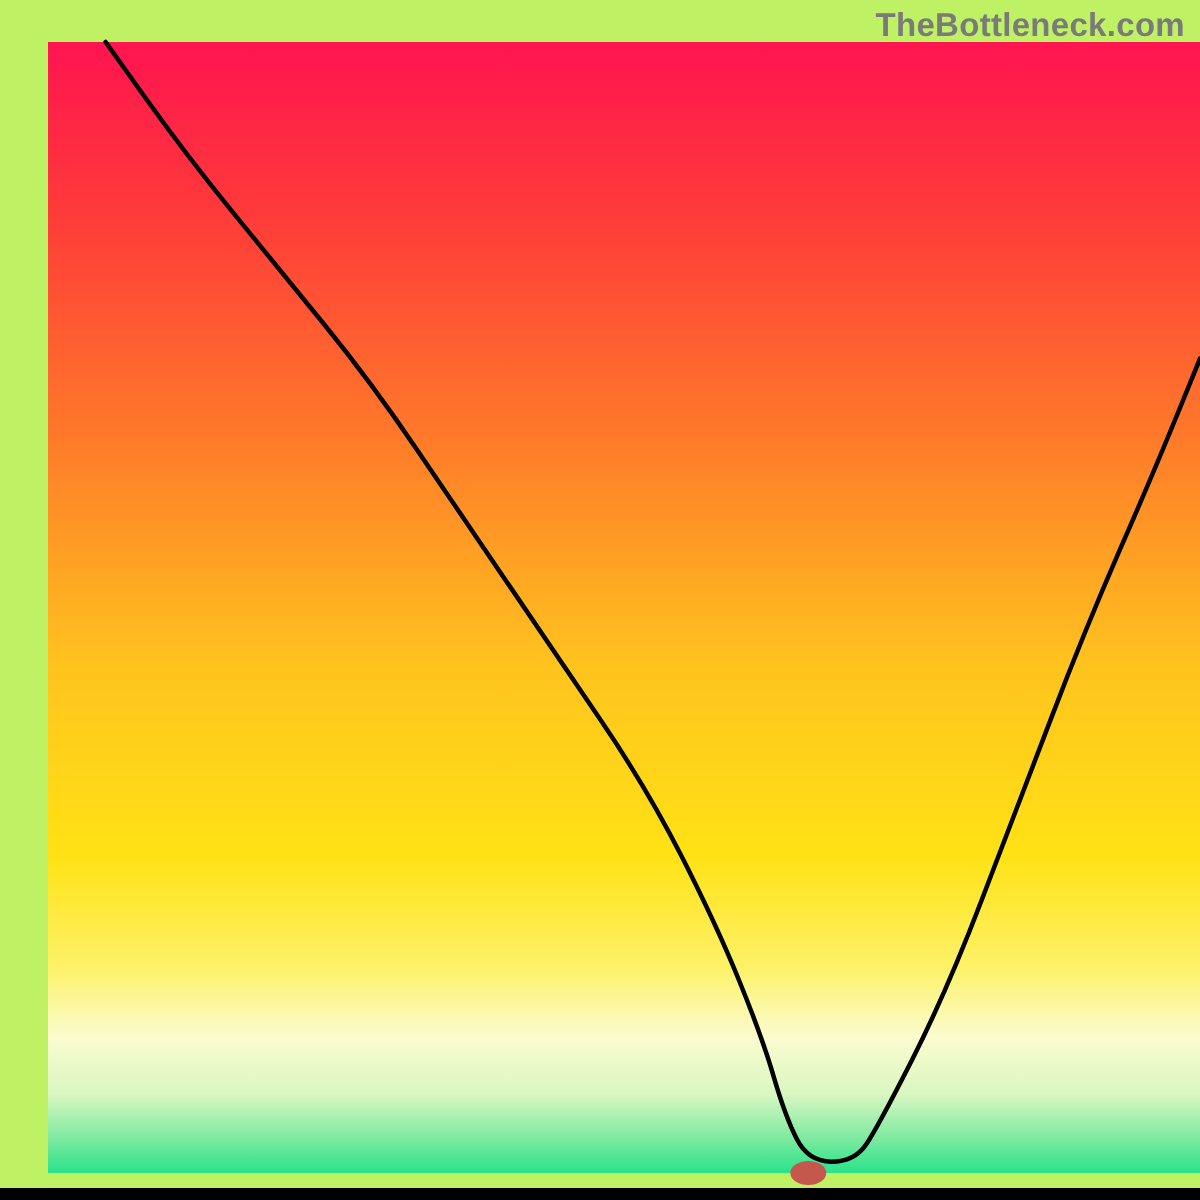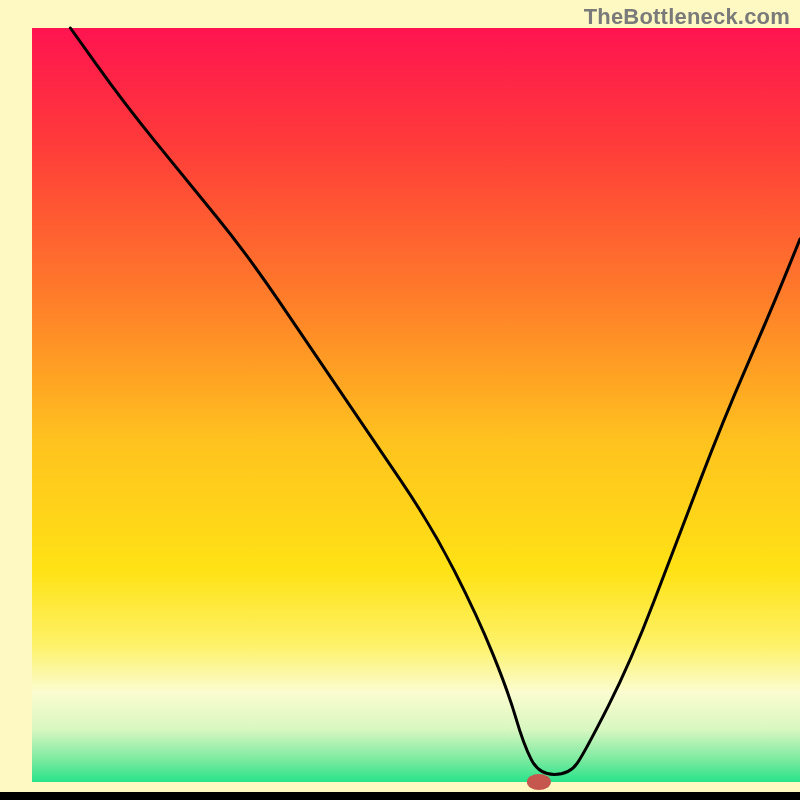--- a/index.html
+++ b/index.html
@@ -8,21 +8,21 @@
     width: 800px;
     height: 800px;
     background: #000;
     overflow: hidden;
     font-family: Arial, Helvetica, sans-serif;
   }
   .frame {
     position: relative;
     width: 800px;
     height: 792px;
-    background: #fef9c3;
+    background: #bef264;
   }
   .watermark {
     position: absolute;
     top: 4px;
     right: 10px;
     color: #7a7a7a;
     font-size: 22px;
     font-weight: 600;
     letter-spacing: 0.2px;
     z-index: 10;

